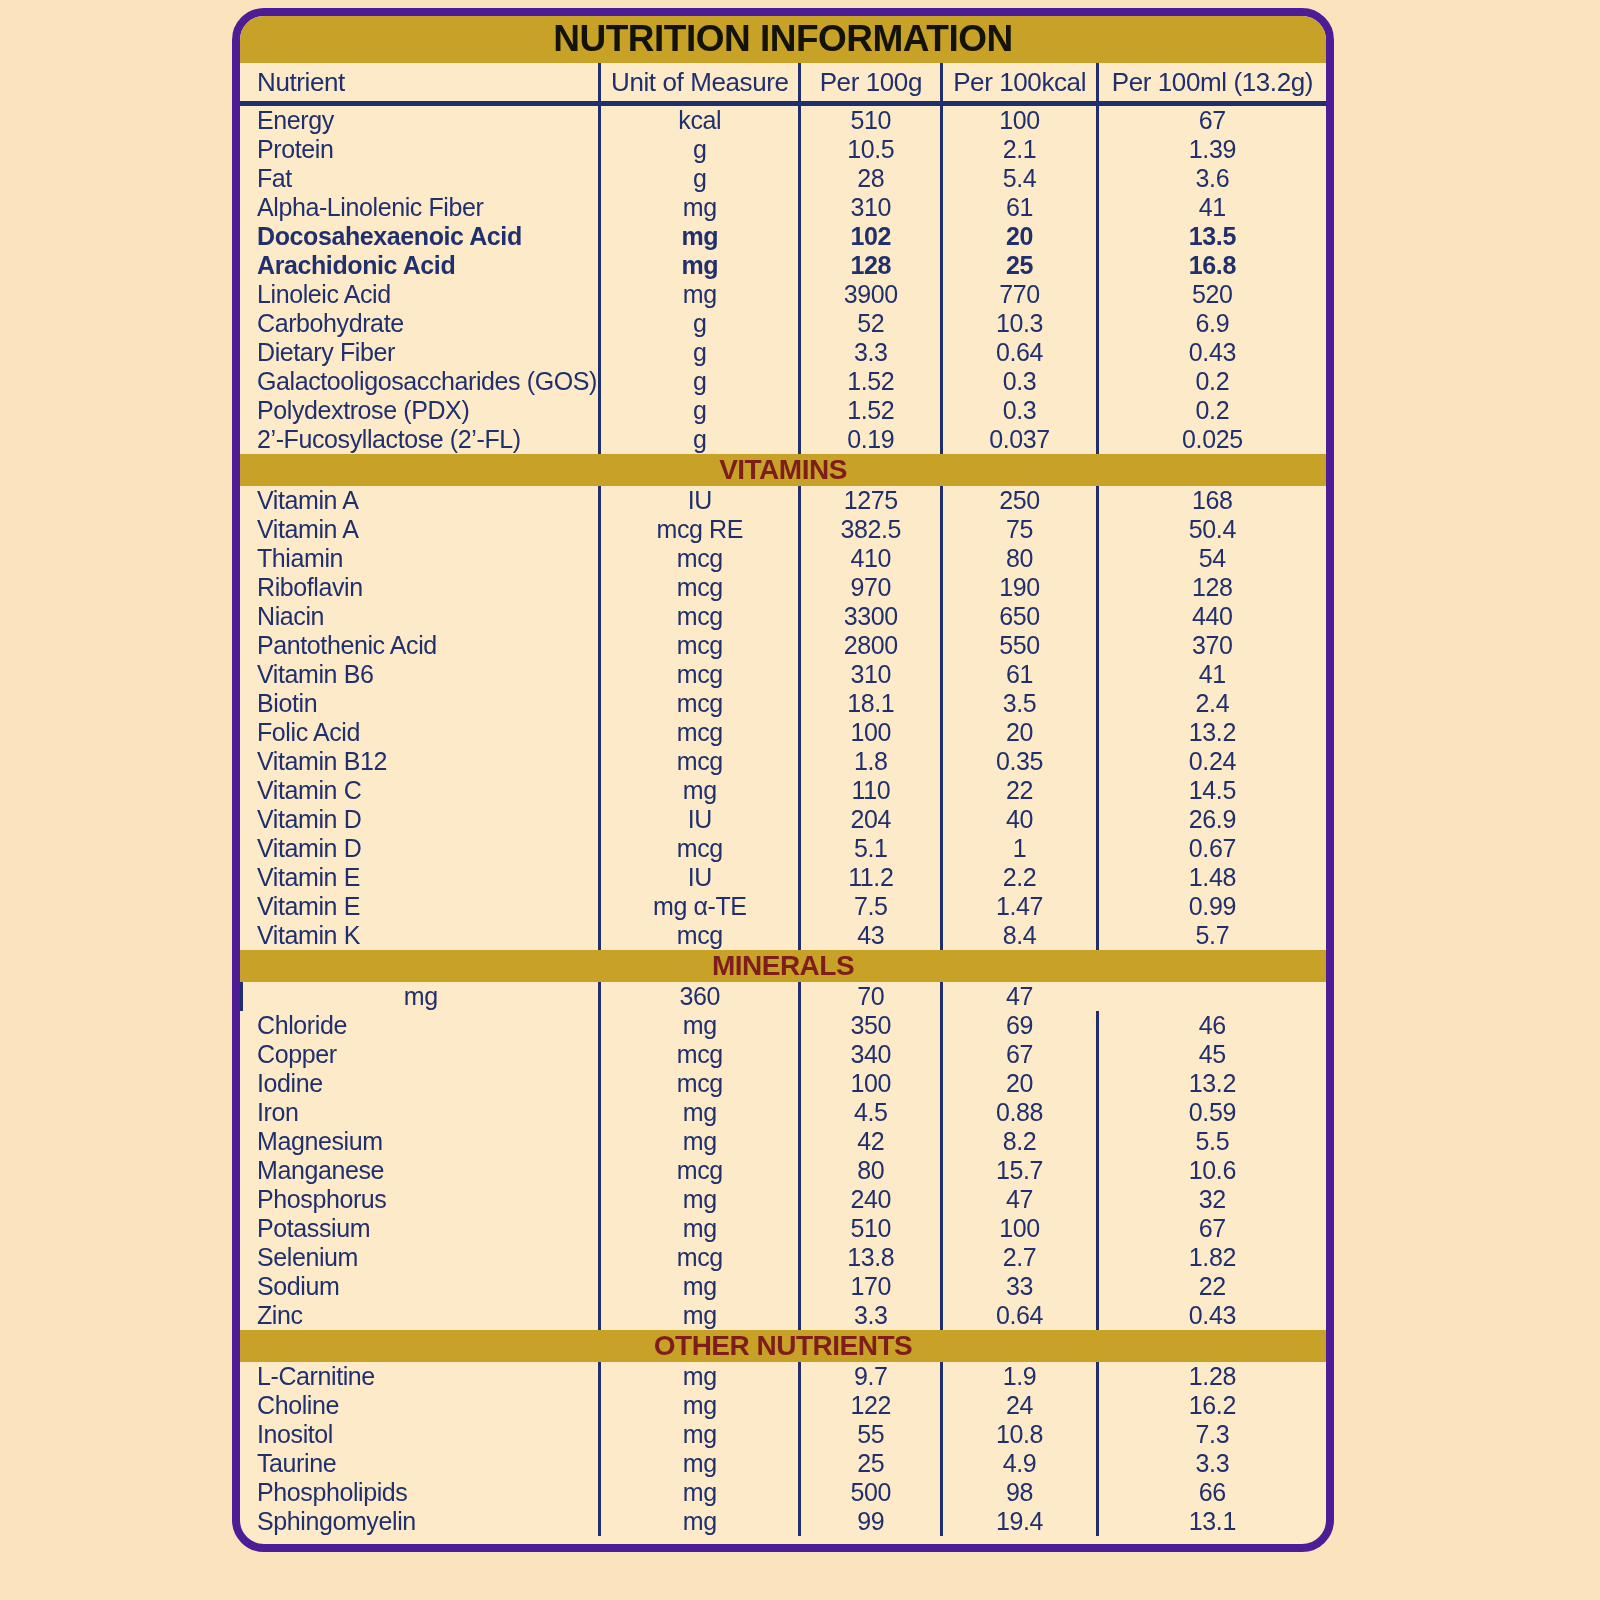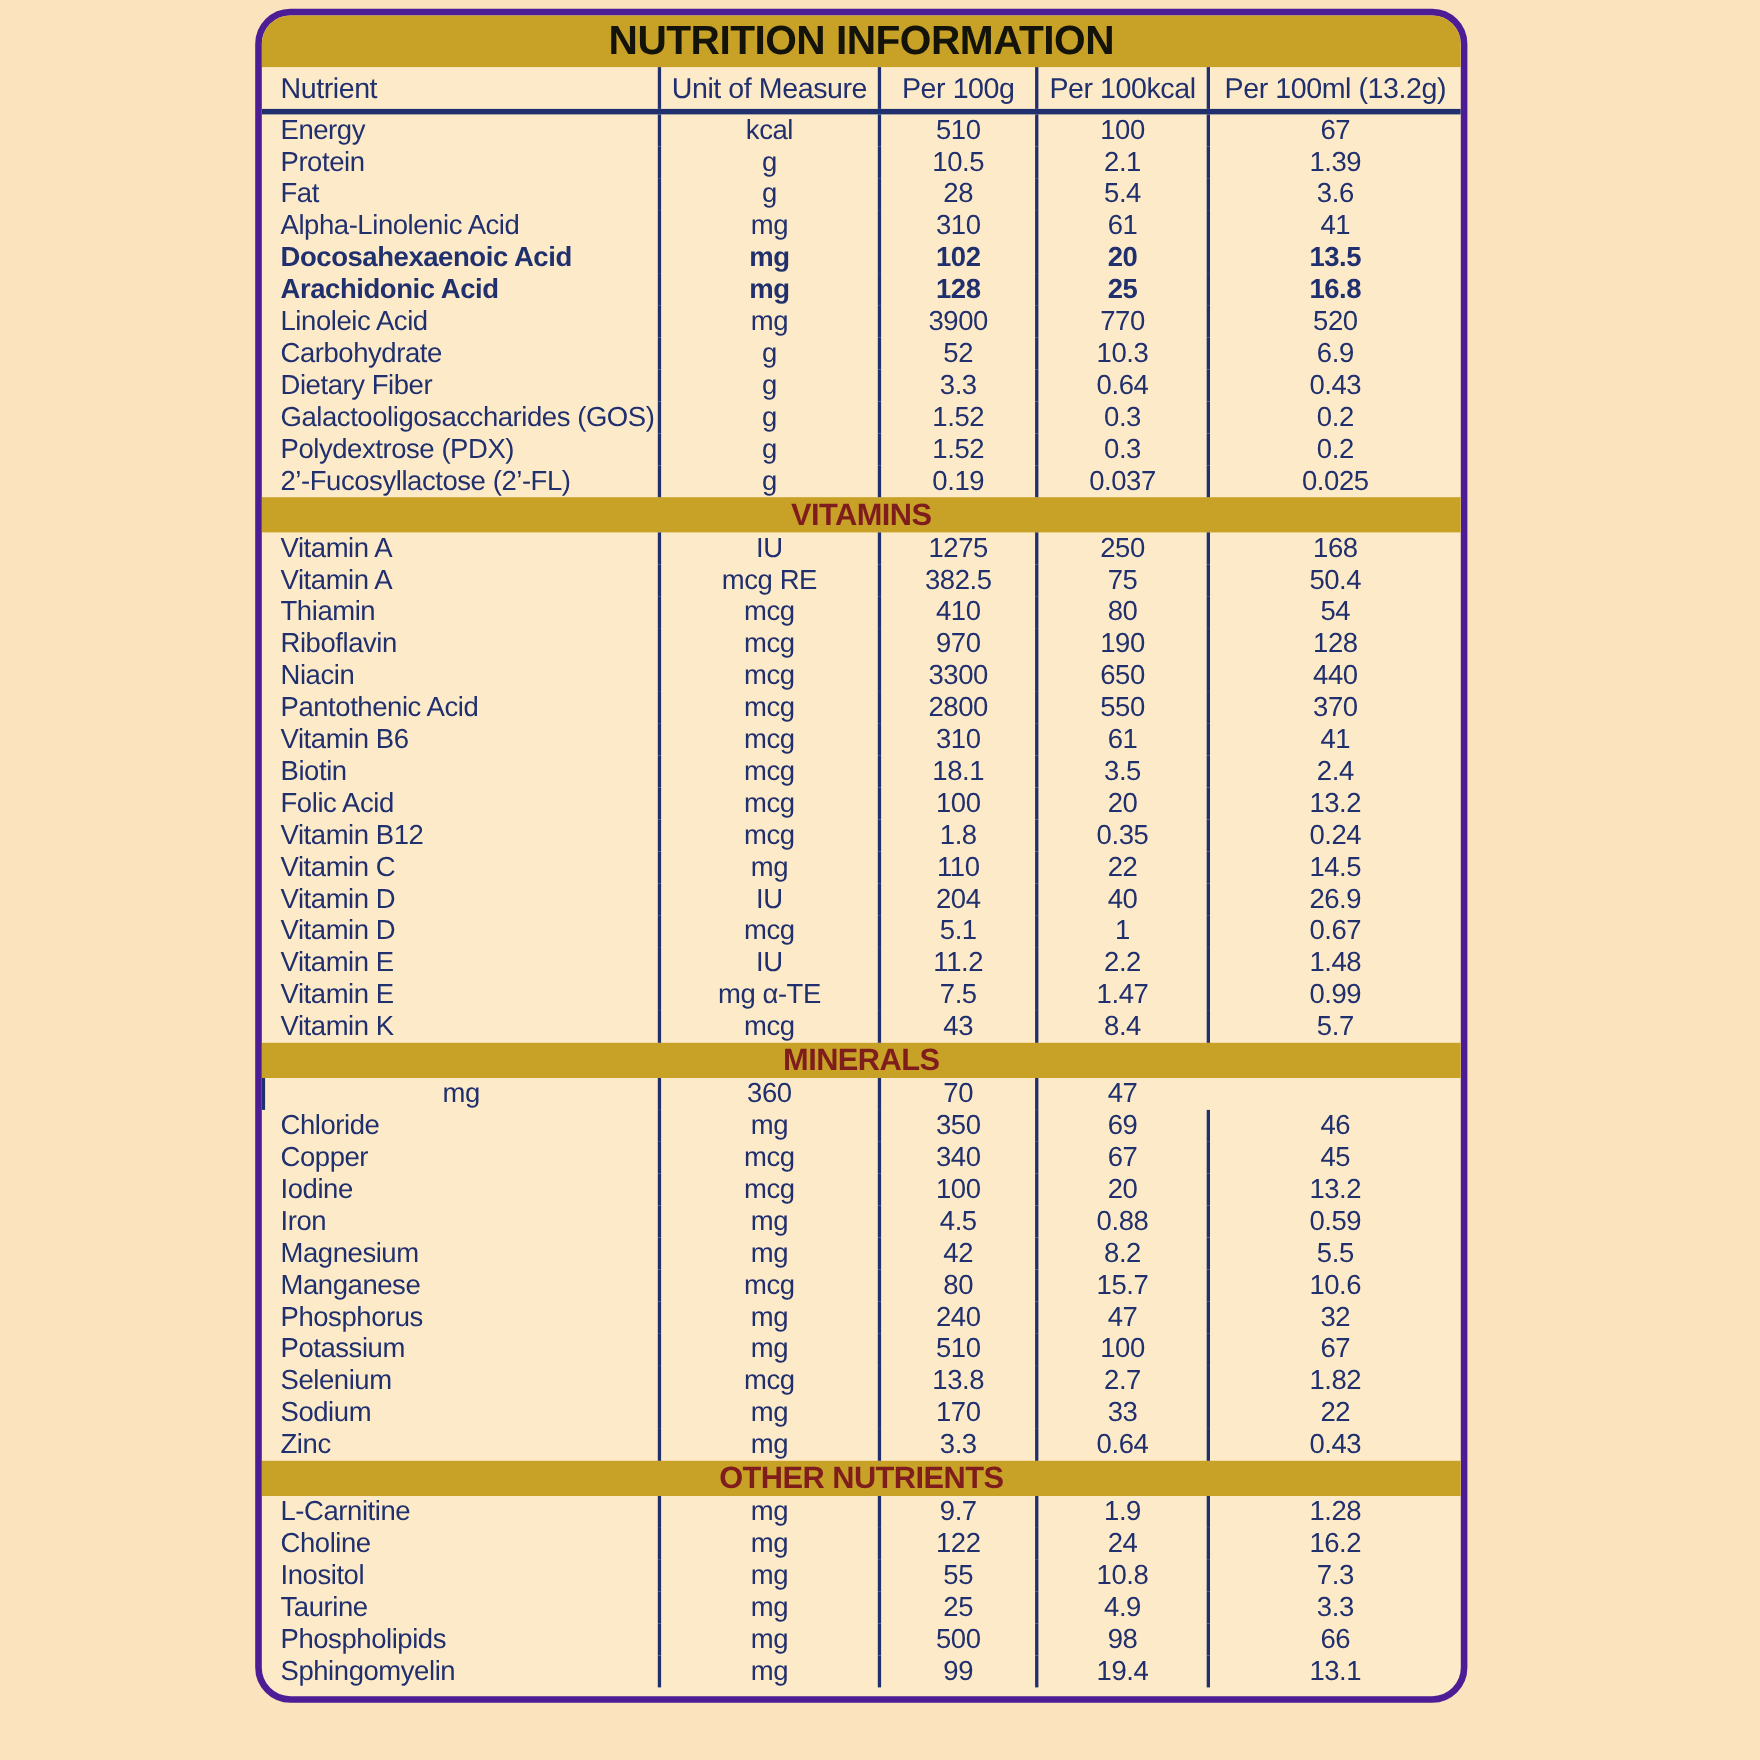--- a/index.html
+++ b/index.html
@@ -12,21 +12,21 @@
     background: #fbe3bd;
     font-family: "Liberation Sans", sans-serif;
     overflow: hidden;
   }
   .label {
     box-sizing: border-box;
     width: 1102px;
     margin-left: 232px;
     margin-top: 8px;
     background: #fdeac9;
-    border: 6px solid #4c1d95;
+    border: 8px solid #4c1d95;
     border-radius: 32px;
     overflow: hidden;
   }
   .title-band {
     background: #c8a227;
     height: 48px;
     margin-top: -1px;
     display: flex;
     align-items: center;
     justify-content: center;
@@ -115,21 +115,21 @@
         <div class="cell sep">1.39</div>
       </div>
       <div class="grid-row data-row">
         <div class="cell name">Fat</div>
         <div class="cell sep">g</div>
         <div class="cell sep">28</div>
         <div class="cell sep">5.4</div>
         <div class="cell sep">3.6</div>
       </div>
       <div class="grid-row data-row">
-        <div class="cell name">Alpha-Linolenic Acid</div>
+        <div class="cell name">Alpha-Linolenic Fiber</div>
         <div class="cell sep">mg</div>
         <div class="cell sep">310</div>
         <div class="cell sep">61</div>
         <div class="cell sep">41</div>
       </div>
       <div class="grid-row data-row bold">
         <div class="cell name">Docosahexaenoic Acid</div>
         <div class="cell sep">mg</div>
         <div class="cell sep">102</div>
         <div class="cell sep">20</div>

